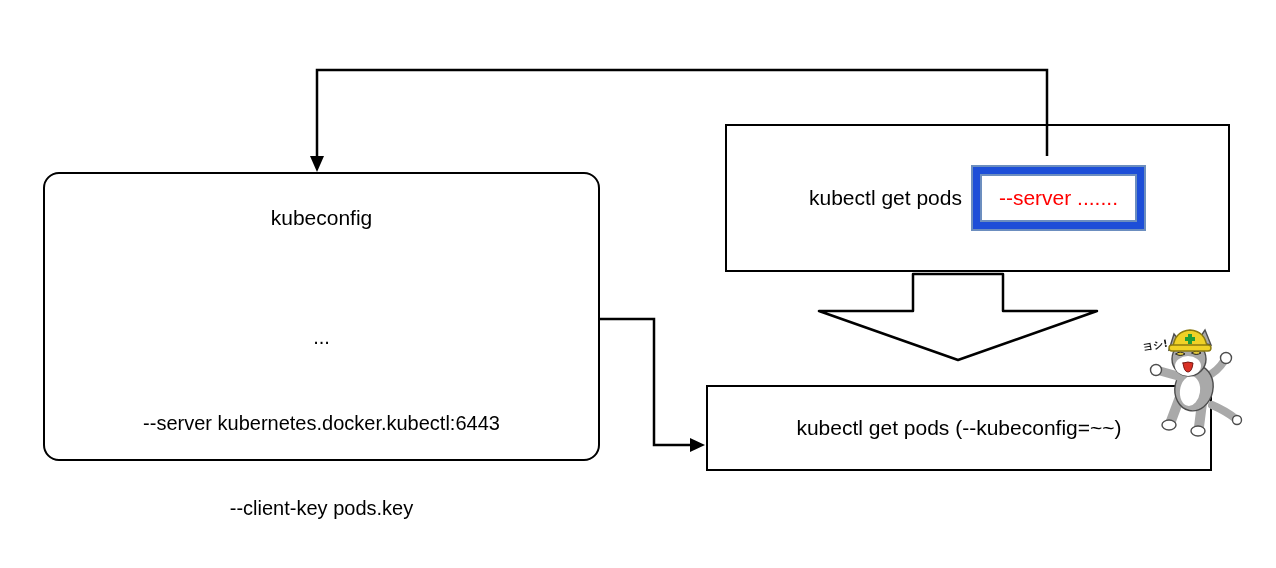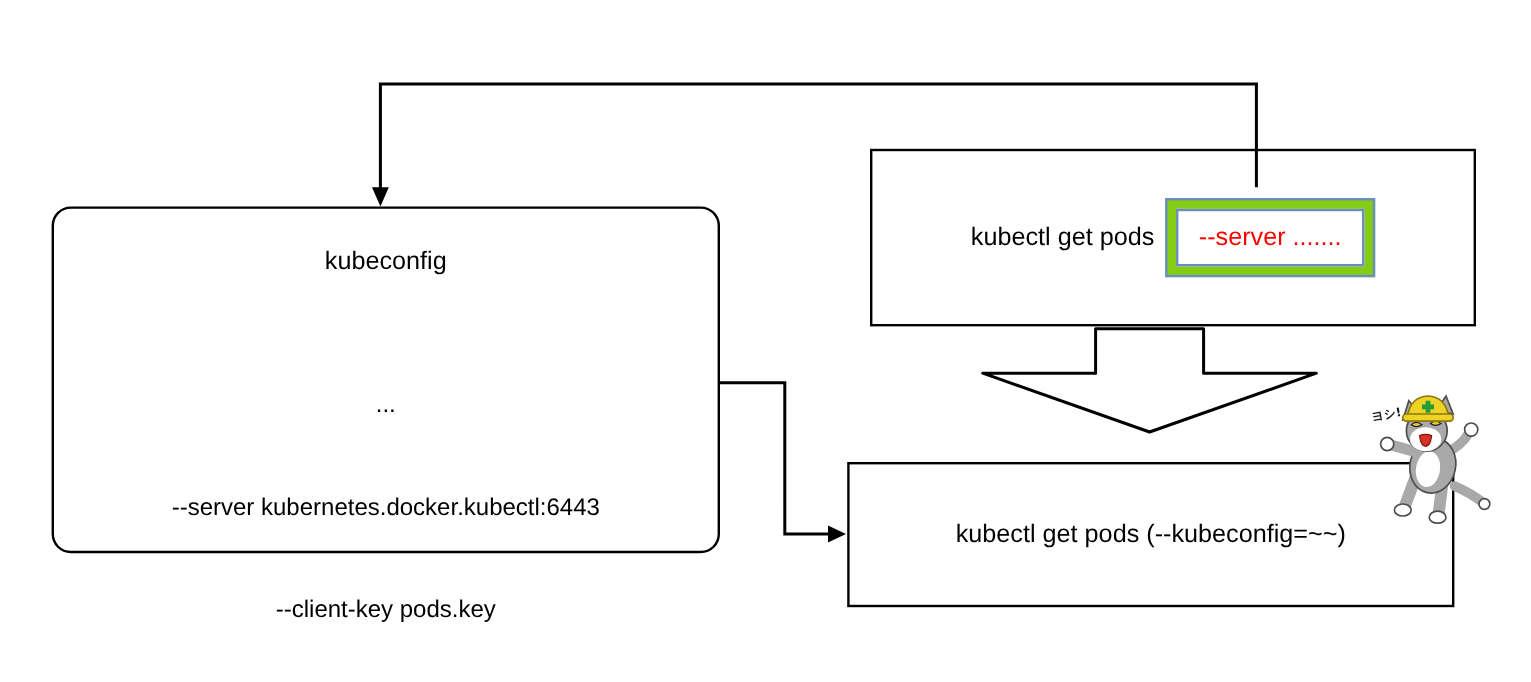--- a/index.html
+++ b/index.html
@@ -41,27 +41,27 @@
   .cmd-box-top {
     left: 707px; top: 124px;
     width: 505px; height: 148px;
     display: flex; align-items: center; justify-content: center;
     gap: 9px;
     font-size: 21px;
     margin-left: 18px;
   }
   .cmd-box-bottom {
     left: 706px; top: 385px;
-    width: 506px; height: 121px;
+    width: 506px; height: 86px;
     display: flex; align-items: center; justify-content: center;
     font-size: 21px;
   }
   .hl-outer {
     box-sizing: border-box;
-    background: #84cc16;
+    background: #1d4ed8;
     border: 2px solid #6c8ebf;
     padding: 7px;
   }
   .hl-inner {
     box-sizing: border-box;
     background: #ffffff;
     border: 2px solid #6c8ebf;
     padding: 10px 17px;
   }
   .flag-text {

